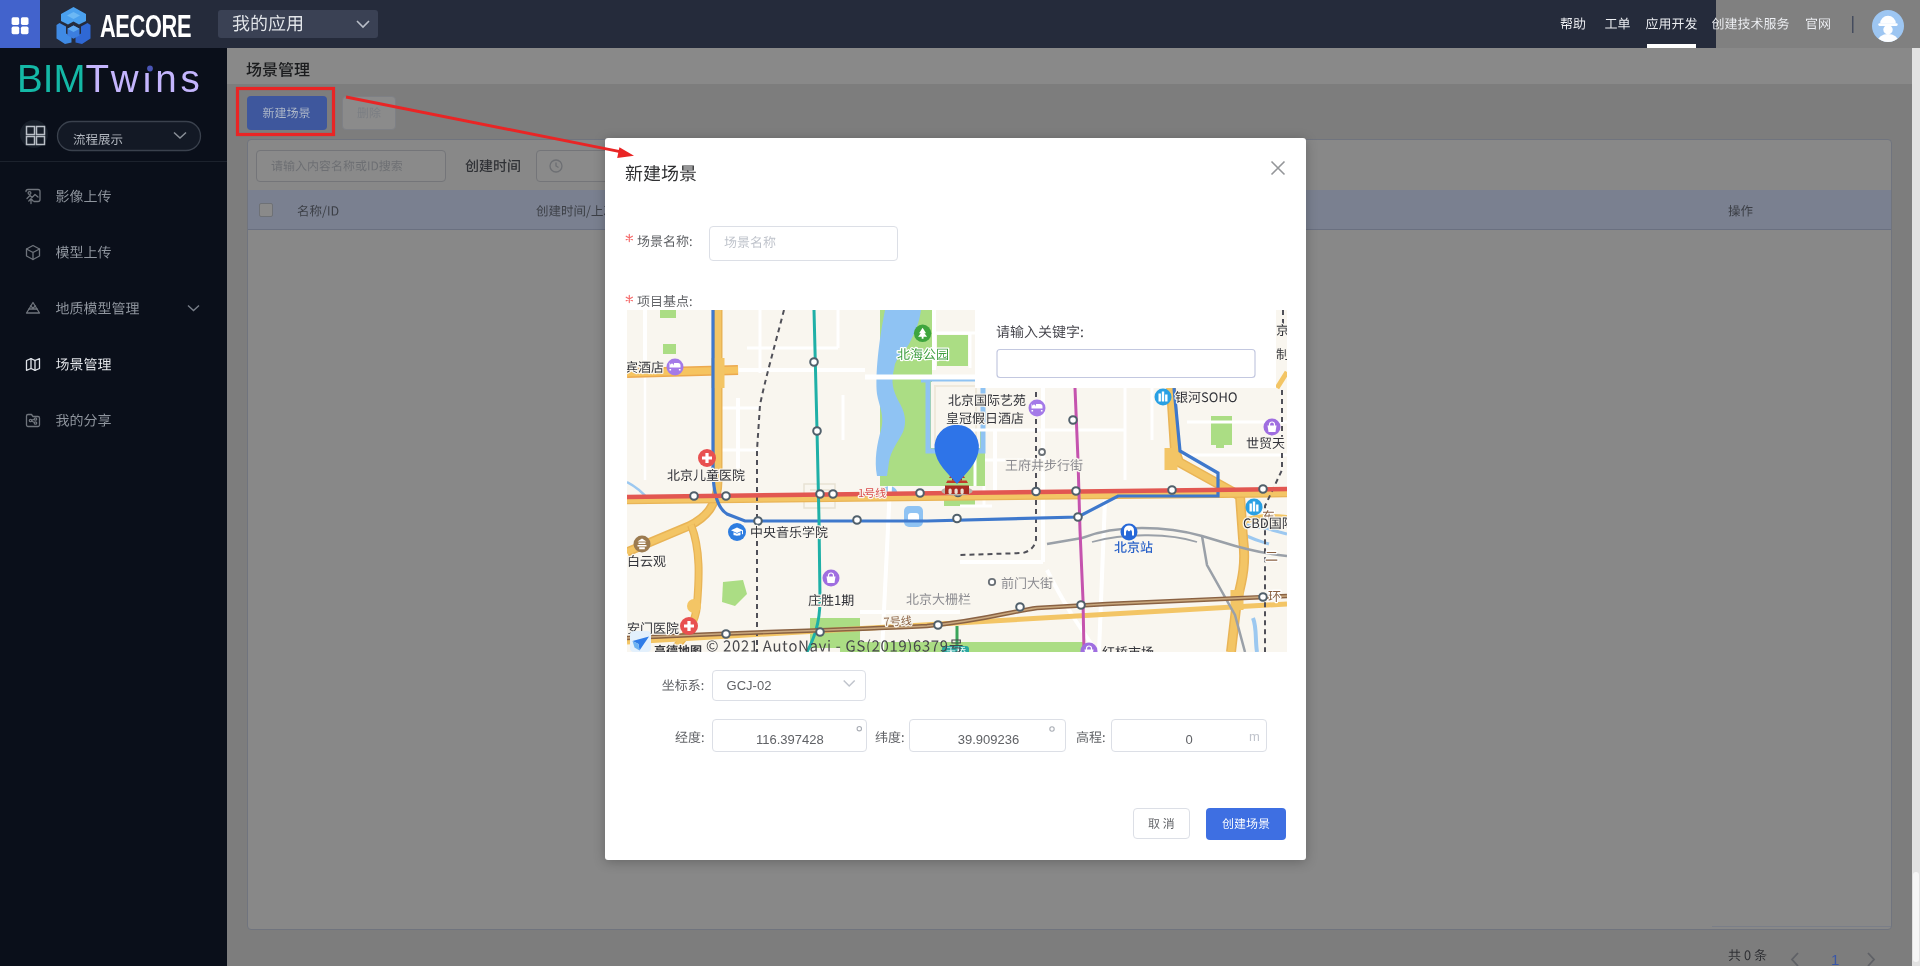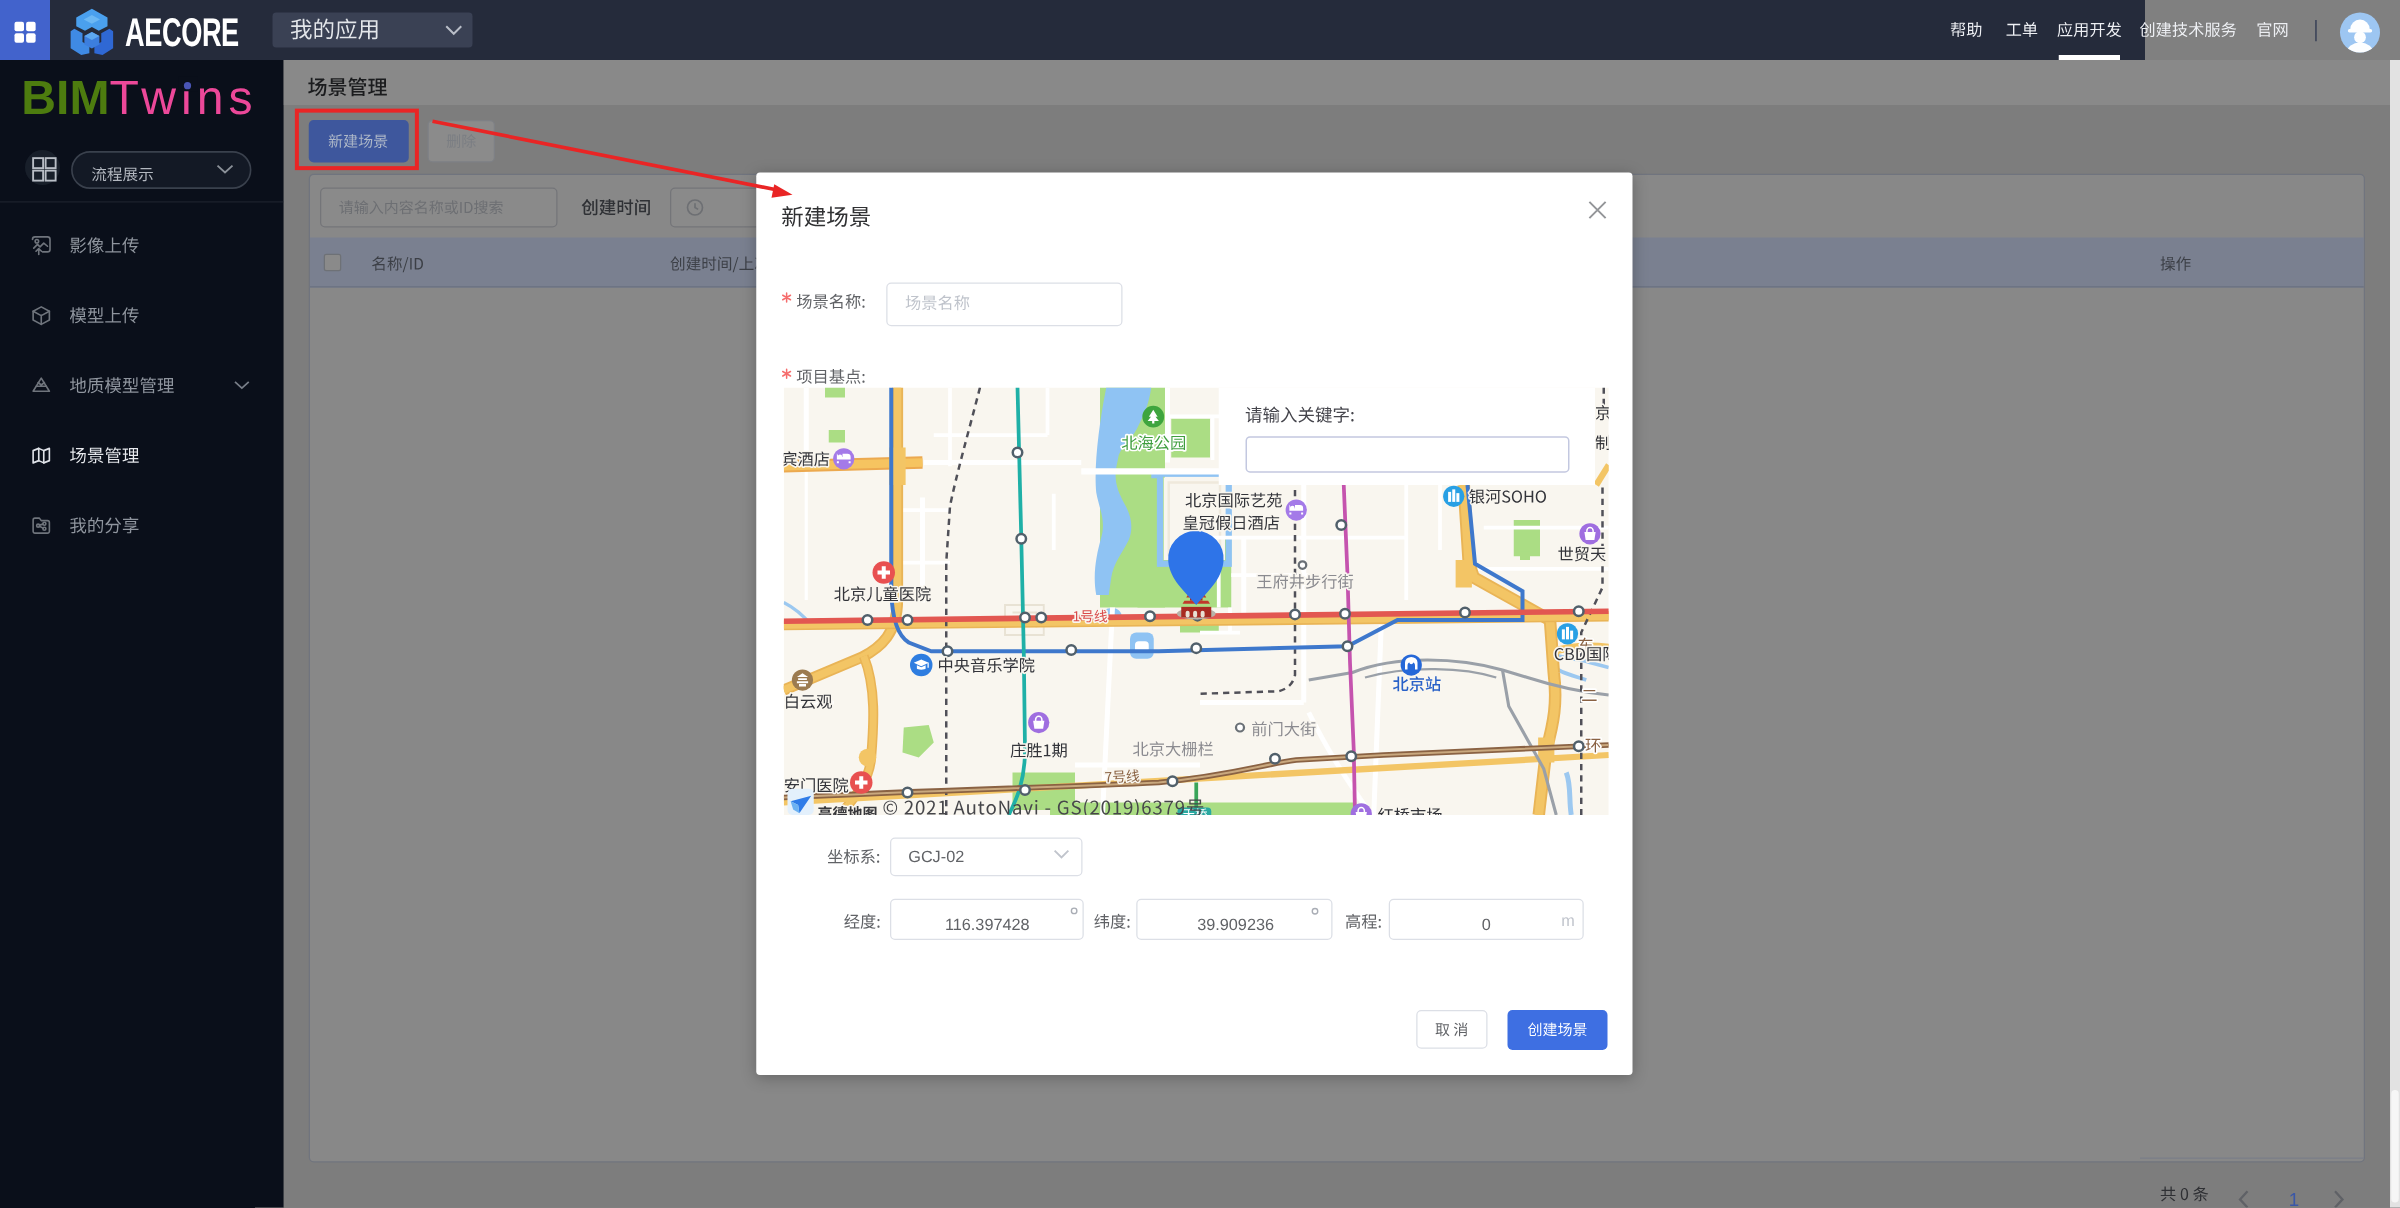--- a/index.html
+++ b/index.html
@@ -40,21 +40,21 @@
 <circle cx="1888" cy="26" r="16" fill="#9dc6f2"></circle>
 <g clip-path="url(#av)" fill="#fdfeff">
 <path d="M1880.2 23.5 a7.8 7.8 0 0 1 15.6 0 Z"></path>
 <rect x="1878.3" y="23.2" width="19.4" height="2.7" rx="1.3"></rect>
 <circle cx="1888" cy="29.8" r="4.7"></circle>
 <ellipse cx="1888" cy="42" rx="10.5" ry="8"></ellipse>
 </g>
       </svg>
     </div>
     <div class="a" style="left:0;top:48px;width:227px;height:918px;background:#0a0f1a">
-      <div class="a" style="left:17px;top:8.5px;font-size:38.5px"><span style="font-weight:bold;color:#4d7c0f">BIM</span><span style="color:#ec4899;letter-spacing:4px">Twins</span></div>
+      <div class="a" style="left:17px;top:8.5px;font-size:38.5px"><span style="font-weight:normal;color:#14b8a6">BIM</span><span style="color:#c4b5fd;letter-spacing:4px">Twins</span></div>
       <svg class="a" style="left:0;top:0" width="227" height="918">
         <rect x="143" y="13" width="15" height="12" fill="#0a0f1a"></rect>
         <circle cx="150" cy="20.5" r="2.9" fill="#4a55b5"></circle>
         <circle cx="34" cy="86" r="14" fill="#181f2a"></circle>
         <rect x="26.5" y="78.5" width="8" height="8" fill="none" stroke="#b9bec6" stroke-width="1.5"></rect>
         <rect x="26.5" y="88.5" width="8" height="8" fill="none" stroke="#b9bec6" stroke-width="1.5"></rect>
         <rect x="36.5" y="78.5" width="8" height="8" fill="none" stroke="#b9bec6" stroke-width="1.5"></rect>
         <rect x="36.5" y="88.5" width="8" height="8" fill="none" stroke="#b9bec6" stroke-width="1.5"></rect>
         <rect x="57.5" y="73.5" width="143" height="29" rx="14.5" fill="#131925" stroke="#3a414d" stroke-width="1.3"></rect>
         <path d="M80.2 91.5V96.5H81.0V91.5ZM78.0 91.5V92.8C78.0 93.9 77.8 95.3 76.3 96.3C76.5 96.5 76.8 96.8 77.0 97.0C78.7 95.8 78.8 94.2 78.8 92.8V91.5ZM82.4 91.5V95.5C82.4 96.2 82.5 96.4 82.7 96.6C82.8 96.7 83.1 96.8 83.4 96.8C83.5 96.8 83.8 96.8 84.0 96.8C84.2 96.8 84.5 96.7 84.6 96.7C84.8 96.5 84.9 96.4 84.9 96.2C85.0 95.9 85.0 95.3 85.0 94.7C84.8 94.7 84.5 94.5 84.4 94.4C84.4 95.0 84.4 95.4 84.3 95.6C84.3 95.8 84.3 95.9 84.2 96.0C84.2 96.0 84.0 96.0 83.9 96.0C83.8 96.0 83.7 96.0 83.6 96.0C83.5 96.0 83.4 96.0 83.4 96.0C83.3 95.9 83.3 95.8 83.3 95.5V91.5ZM74.1 86.3C74.8 86.8 75.7 87.5 76.2 87.9L76.8 87.2C76.3 86.7 75.4 86.1 74.6 85.7ZM73.5 89.8C74.3 90.1 75.3 90.7 75.8 91.2L76.3 90.4C75.8 90.0 74.8 89.4 74.0 89.1ZM73.8 96.2 74.6 96.8C75.3 95.7 76.2 94.1 76.9 92.8L76.2 92.2C75.5 93.6 74.5 95.2 73.8 96.2ZM80.0 85.7C80.2 86.1 80.4 86.7 80.5 87.1H77.0V88.0H79.4C78.9 88.7 78.2 89.5 78.0 89.8C77.7 90.0 77.4 90.1 77.1 90.1C77.2 90.3 77.3 90.8 77.4 91.0C77.7 90.9 78.3 90.8 83.5 90.5C83.7 90.8 83.9 91.1 84.1 91.4L84.8 90.9C84.4 90.2 83.4 89.0 82.6 88.2L81.9 88.6C82.2 88.9 82.6 89.3 82.9 89.7L79.0 89.9C79.4 89.4 80.0 88.6 80.5 88.0H84.8V87.1H81.5C81.4 86.7 81.1 86.0 80.8 85.5Z M92.2 86.8H95.9V89.1H92.2ZM91.3 86.0V90.0H96.8V86.0ZM91.1 93.4V94.2H93.5V95.8H90.3V96.7H97.5V95.8H94.5V94.2H97.0V93.4H94.5V91.9H97.3V91.0H90.8V91.9H93.5V93.4ZM90.0 85.7C89.1 86.1 87.4 86.5 86.0 86.7C86.2 86.9 86.3 87.2 86.3 87.4C86.9 87.3 87.5 87.2 88.2 87.1V89.0H86.1V89.9H88.0C87.5 91.3 86.7 93.0 85.8 93.8C86.0 94.1 86.2 94.5 86.3 94.7C87.0 93.9 87.6 92.7 88.2 91.4V97.0H89.1V91.6C89.5 92.1 90.0 92.8 90.2 93.1L90.8 92.4C90.5 92.1 89.4 91.0 89.1 90.7V89.9H90.6V89.0H89.1V86.9C89.7 86.8 90.2 86.6 90.7 86.4Z M101.9 97.0V97.0C102.2 96.8 102.5 96.8 105.7 96.0C105.7 95.8 105.7 95.4 105.7 95.2L103.0 95.8V93.2H104.8C105.6 95.2 107.2 96.4 109.5 97.0C109.6 96.8 109.8 96.4 110.0 96.2C108.9 96.0 108.0 95.6 107.2 95.0C107.9 94.7 108.6 94.2 109.2 93.8L108.5 93.3C108.0 93.7 107.3 94.2 106.6 94.5C106.2 94.2 105.9 93.7 105.6 93.2H109.9V92.4H107.3V91.1H109.4V90.3H107.3V89.1H106.4V90.3H103.9V89.1H103.0V90.3H101.1V91.1H103.0V92.4H100.8V93.2H102.1V95.2C102.1 95.8 101.8 96.1 101.5 96.2C101.7 96.4 101.8 96.8 101.9 97.0ZM103.9 91.1H106.4V92.4H103.9ZM100.7 86.9H108.2V88.2H100.7ZM99.8 86.1V89.8C99.8 91.8 99.7 94.6 98.4 96.5C98.6 96.6 99.0 96.9 99.2 97.0C100.5 95.0 100.7 91.9 100.7 89.8V89.0H109.1V86.1Z M113.4 91.6C112.9 93.0 112.0 94.4 110.9 95.3C111.2 95.4 111.6 95.7 111.8 95.9C112.8 94.9 113.8 93.4 114.4 91.9ZM119.0 92.0C120.0 93.2 120.9 94.8 121.2 95.9L122.2 95.5C121.8 94.4 120.8 92.8 119.9 91.6ZM112.4 86.4V87.3H121.2V86.4ZM111.2 89.5V90.4H116.3V95.8C116.3 96.0 116.2 96.0 116.0 96.0C115.7 96.0 114.9 96.0 114.0 96.0C114.2 96.3 114.3 96.7 114.4 97.0C115.5 97.0 116.2 97.0 116.7 96.8C117.1 96.7 117.3 96.4 117.3 95.8V90.4H122.3V89.5Z" fill="#b3b8c0"></path>

